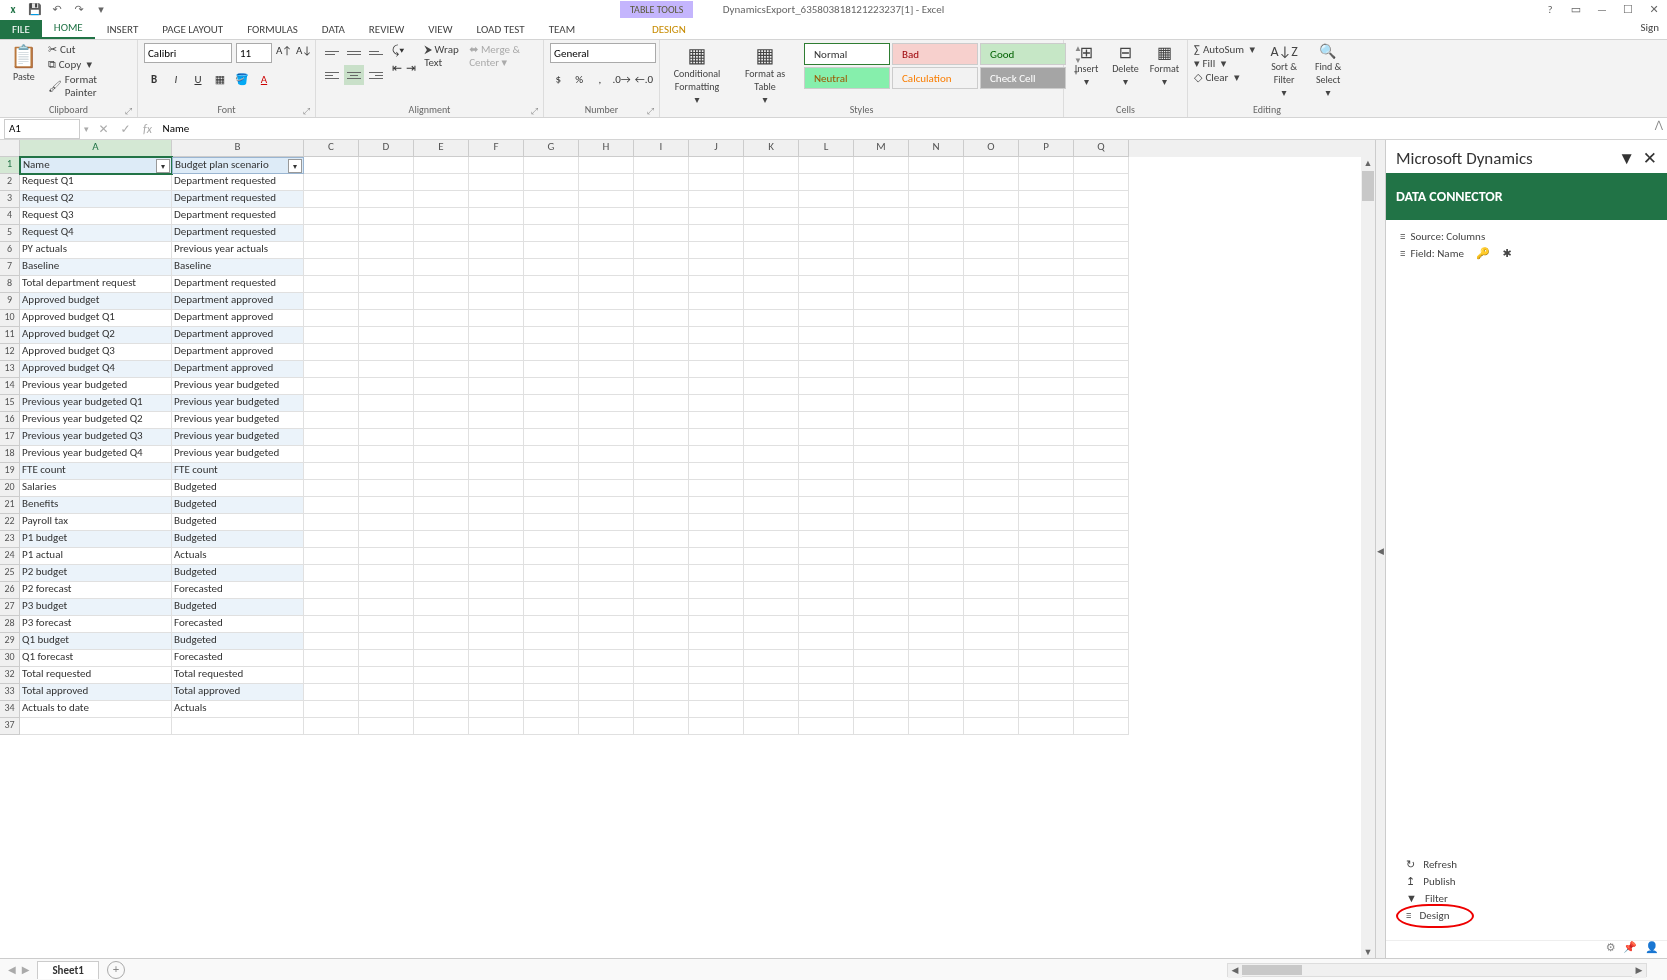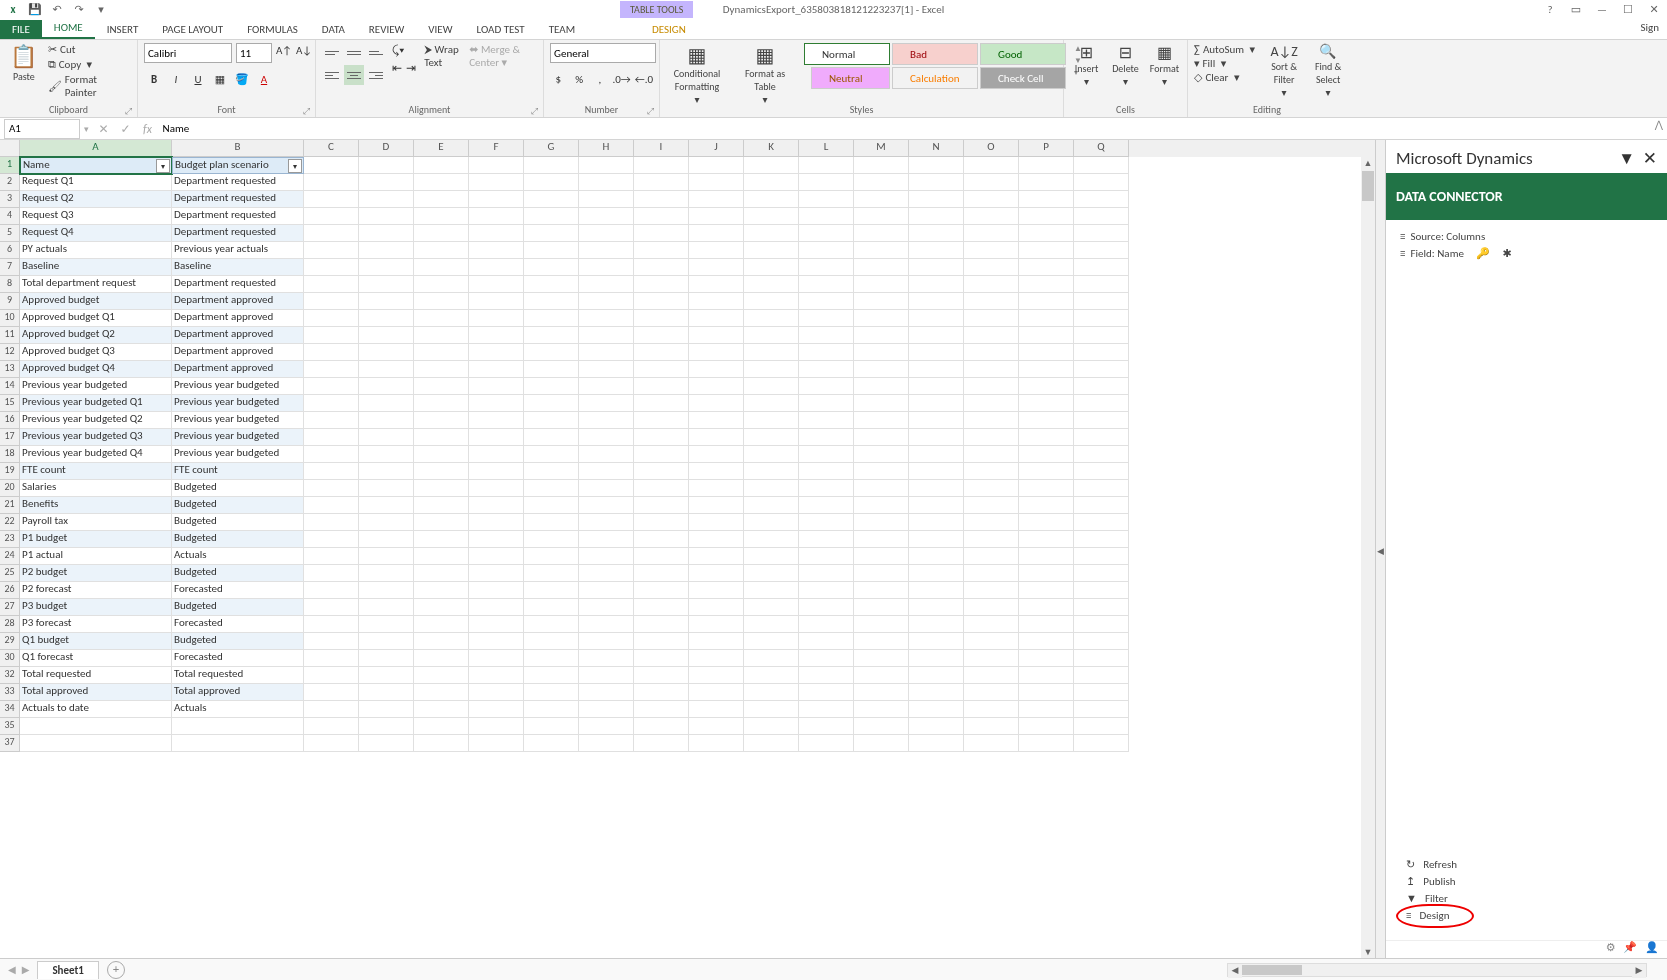--- a/index.html
+++ b/index.html
@@ -48,25 +48,25 @@
 
 .num-top { display: flex; }
 .num-sel { width: 106px; height: 20px; border: 1px solid #aaa; background: #fff; font-size: 11px; padding: 1px 3px; }
 .num-bot { display: flex; gap: 4px; margin-top: 6px; }
 
 .cond-col { display: flex; gap: 6px; }
 .cond-item { text-align: center; font-size: 10px; color: #444; width: 62px; }
 .cond-item .ic { font-size: 20px; }
 
 .styles-gal { display: grid; grid-template-columns: repeat(3,86px); grid-auto-rows: 22px; gap: 2px; }
-.style-cell { border: 1px solid #ccc; font-size: 11px; padding: 2px 17px; display: flex; align-items: center; }
+.style-cell { border: 1px solid #ccc; font-size: 11px; padding: 2px 9px; display: flex; align-items: center; }
 .style-normal { background: #fff; border: 1px solid #2f7d32; }
 .style-bad { background: #f7d0cd; color: #9c0006; }
 .style-good { background: #c6e7c6; color: #006100; }
-.style-neutral { background: #f0abfc; color: #9c5700; margin-left: 7px; }
+.style-neutral { background: #86efac; color: #9c5700; }
 .style-calc { background: #f2f2f2; color: #fa7d00; }
 .style-check { background: #a5a5a5; color: #fff; }
 
 .cells-col { display: flex; gap: 6px; }
 .cell-item { text-align: center; font-size: 10px; color: #444; width: 36px; }
 .cell-item .ic { font-size: 16px; }
 
 .edit-col { display: flex; gap: 10px; }
 .edit-left { display: flex; flex-direction: column; gap: 1px; font-size: 11px; color: #444; }
 .edit-left div { display: flex; align-items: center; gap: 3px; }
@@ -1009,40 +1009,20 @@
           <div class="cell colRest"></div>
           <div class="cell colRest"></div>
           <div class="cell colRest"></div>
           <div class="cell colRest"></div>
           <div class="cell colRest"></div>
           <div class="cell colRest"></div>
           <div class="cell colRest"></div>
           <div class="cell colRest"></div>
         </div>
         <div class="row">
-          <div class="rowhead">35</div>
-          <div class="cell colA"></div>
-          <div class="cell colB"></div>
-          <div class="cell colRest"></div>
-          <div class="cell colRest"></div>
-          <div class="cell colRest"></div>
-          <div class="cell colRest"></div>
-          <div class="cell colRest"></div>
-          <div class="cell colRest"></div>
-          <div class="cell colRest"></div>
-          <div class="cell colRest"></div>
-          <div class="cell colRest"></div>
-          <div class="cell colRest"></div>
-          <div class="cell colRest"></div>
-          <div class="cell colRest"></div>
-          <div class="cell colRest"></div>
-          <div class="cell colRest"></div>
-          <div class="cell colRest"></div>
-        </div>
-        <div class="row">
           <div class="rowhead">37</div>
           <div class="cell colA"></div>
           <div class="cell colB"></div>
           <div class="cell colRest"></div>
           <div class="cell colRest"></div>
           <div class="cell colRest"></div>
           <div class="cell colRest"></div>
           <div class="cell colRest"></div>
           <div class="cell colRest"></div>
           <div class="cell colRest"></div>

